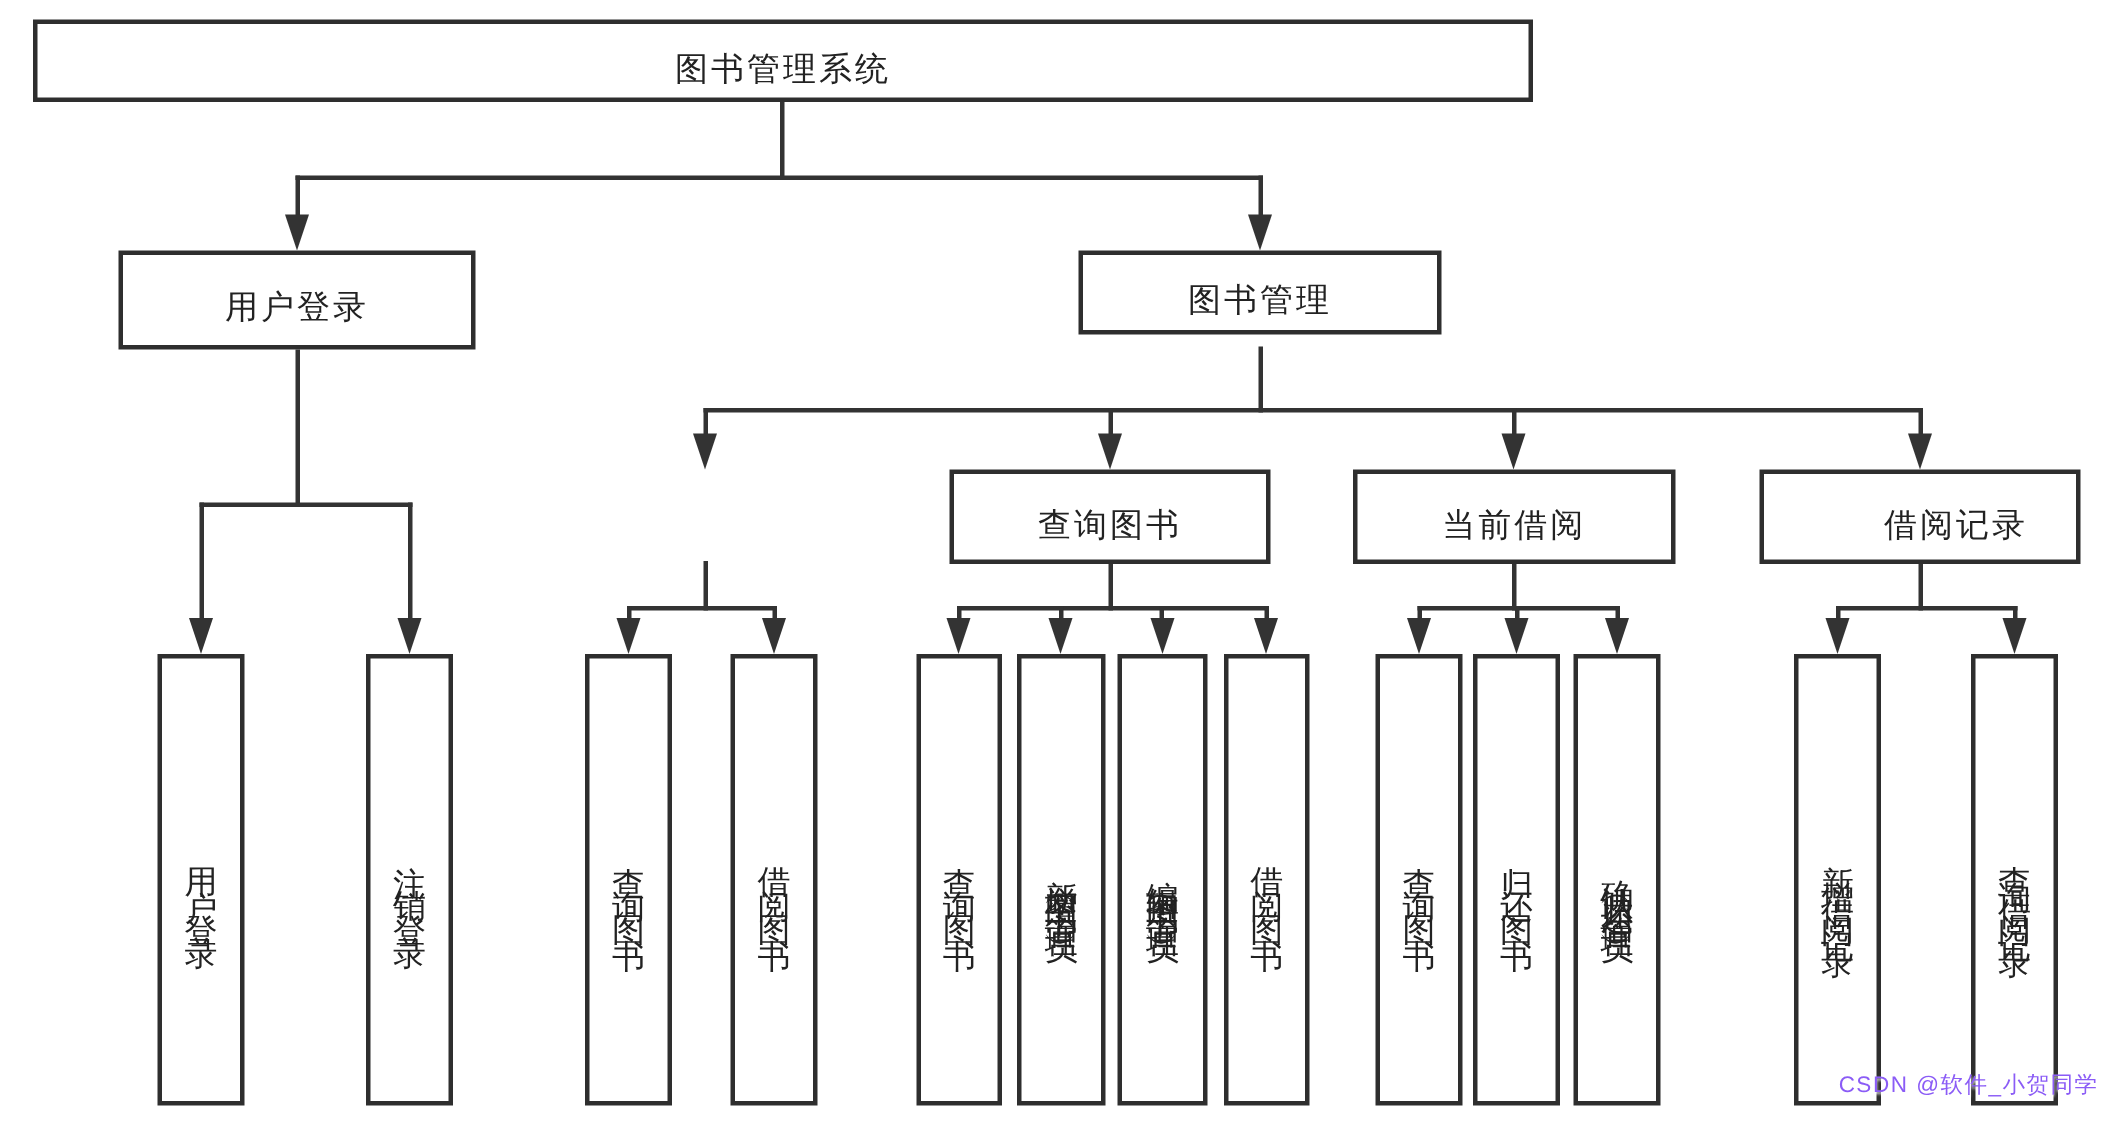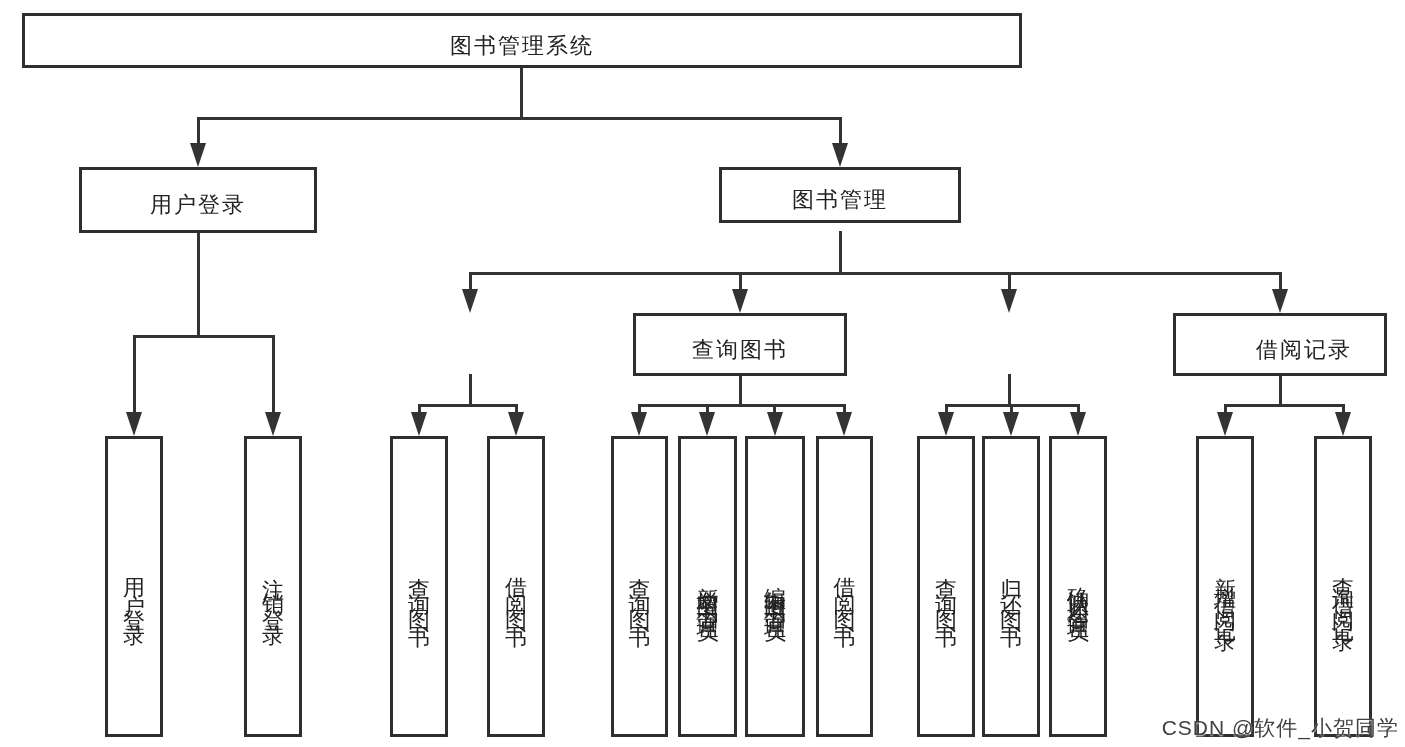--- a/index.html
+++ b/index.html
@@ -27,21 +27,21 @@
   .b-g3c{left:745px;width:60px;} .b-g3d{left:816px;width:57px;}
   .b-g4a{left:917px;width:58px;} .b-g4b{left:982px;width:58px;} .b-g4c{left:1049px;width:58px;}
   .b-g5a{left:1196px;width:58px;} .b-g5b{left:1314px;width:58px;}
 
   
   .hl{position:absolute;height:3px;background:#333333;}
   .vl{position:absolute;width:3px;background:#333333;}
   .ar{position:absolute;width:0;height:0;border-left:8px solid transparent;
       border-right:8px solid transparent;border-top:24px solid #333333;}
 
-  #watermark{position:absolute;right:6px;top:714px;font-size:21px;color:#404040;
+  #watermark{position:absolute;right:6px;top:714px;font-size:15px;color:#8b5cf6;
              letter-spacing:1px;text-shadow:0 1px 2px #ffffff;white-space:nowrap;}
 </style>
 </head>
 <body>
 
 <div id="canvas">
 
   <div class="vl" style="left:520px;top:66px;height:54px"></div>
   <div class="hl" style="left:197px;top:117px;width:645px"></div>
   <div class="vl" style="left:197px;top:117px;height:30px"></div>
@@ -109,20 +109,23 @@
   <div class="box b-login">
     <span class="lbl">用户登录</span>
   </div>
   <div class="box b-mgmt">
     <span class="lbl">图书管理</span>
   </div>
 
   <div class="box b-l3b">
     <span class="lbl">查询图书</span>
   </div>
+  <div class="box b-l3c">
+    <span class="lbl">当前借阅</span>
+  </div>
   <div class="box b-l3d">
     <span class="lbl">借阅记录</span>
   </div>
 
   <div class="box v leaf b-g1a">
     <span class="lbl" style="letter-spacing: 16px;">用户登录</span>
   </div>
   <div class="box v leaf b-g1b">
     <span class="lbl" style="letter-spacing: 16px;">注销登录</span>
   </div>

